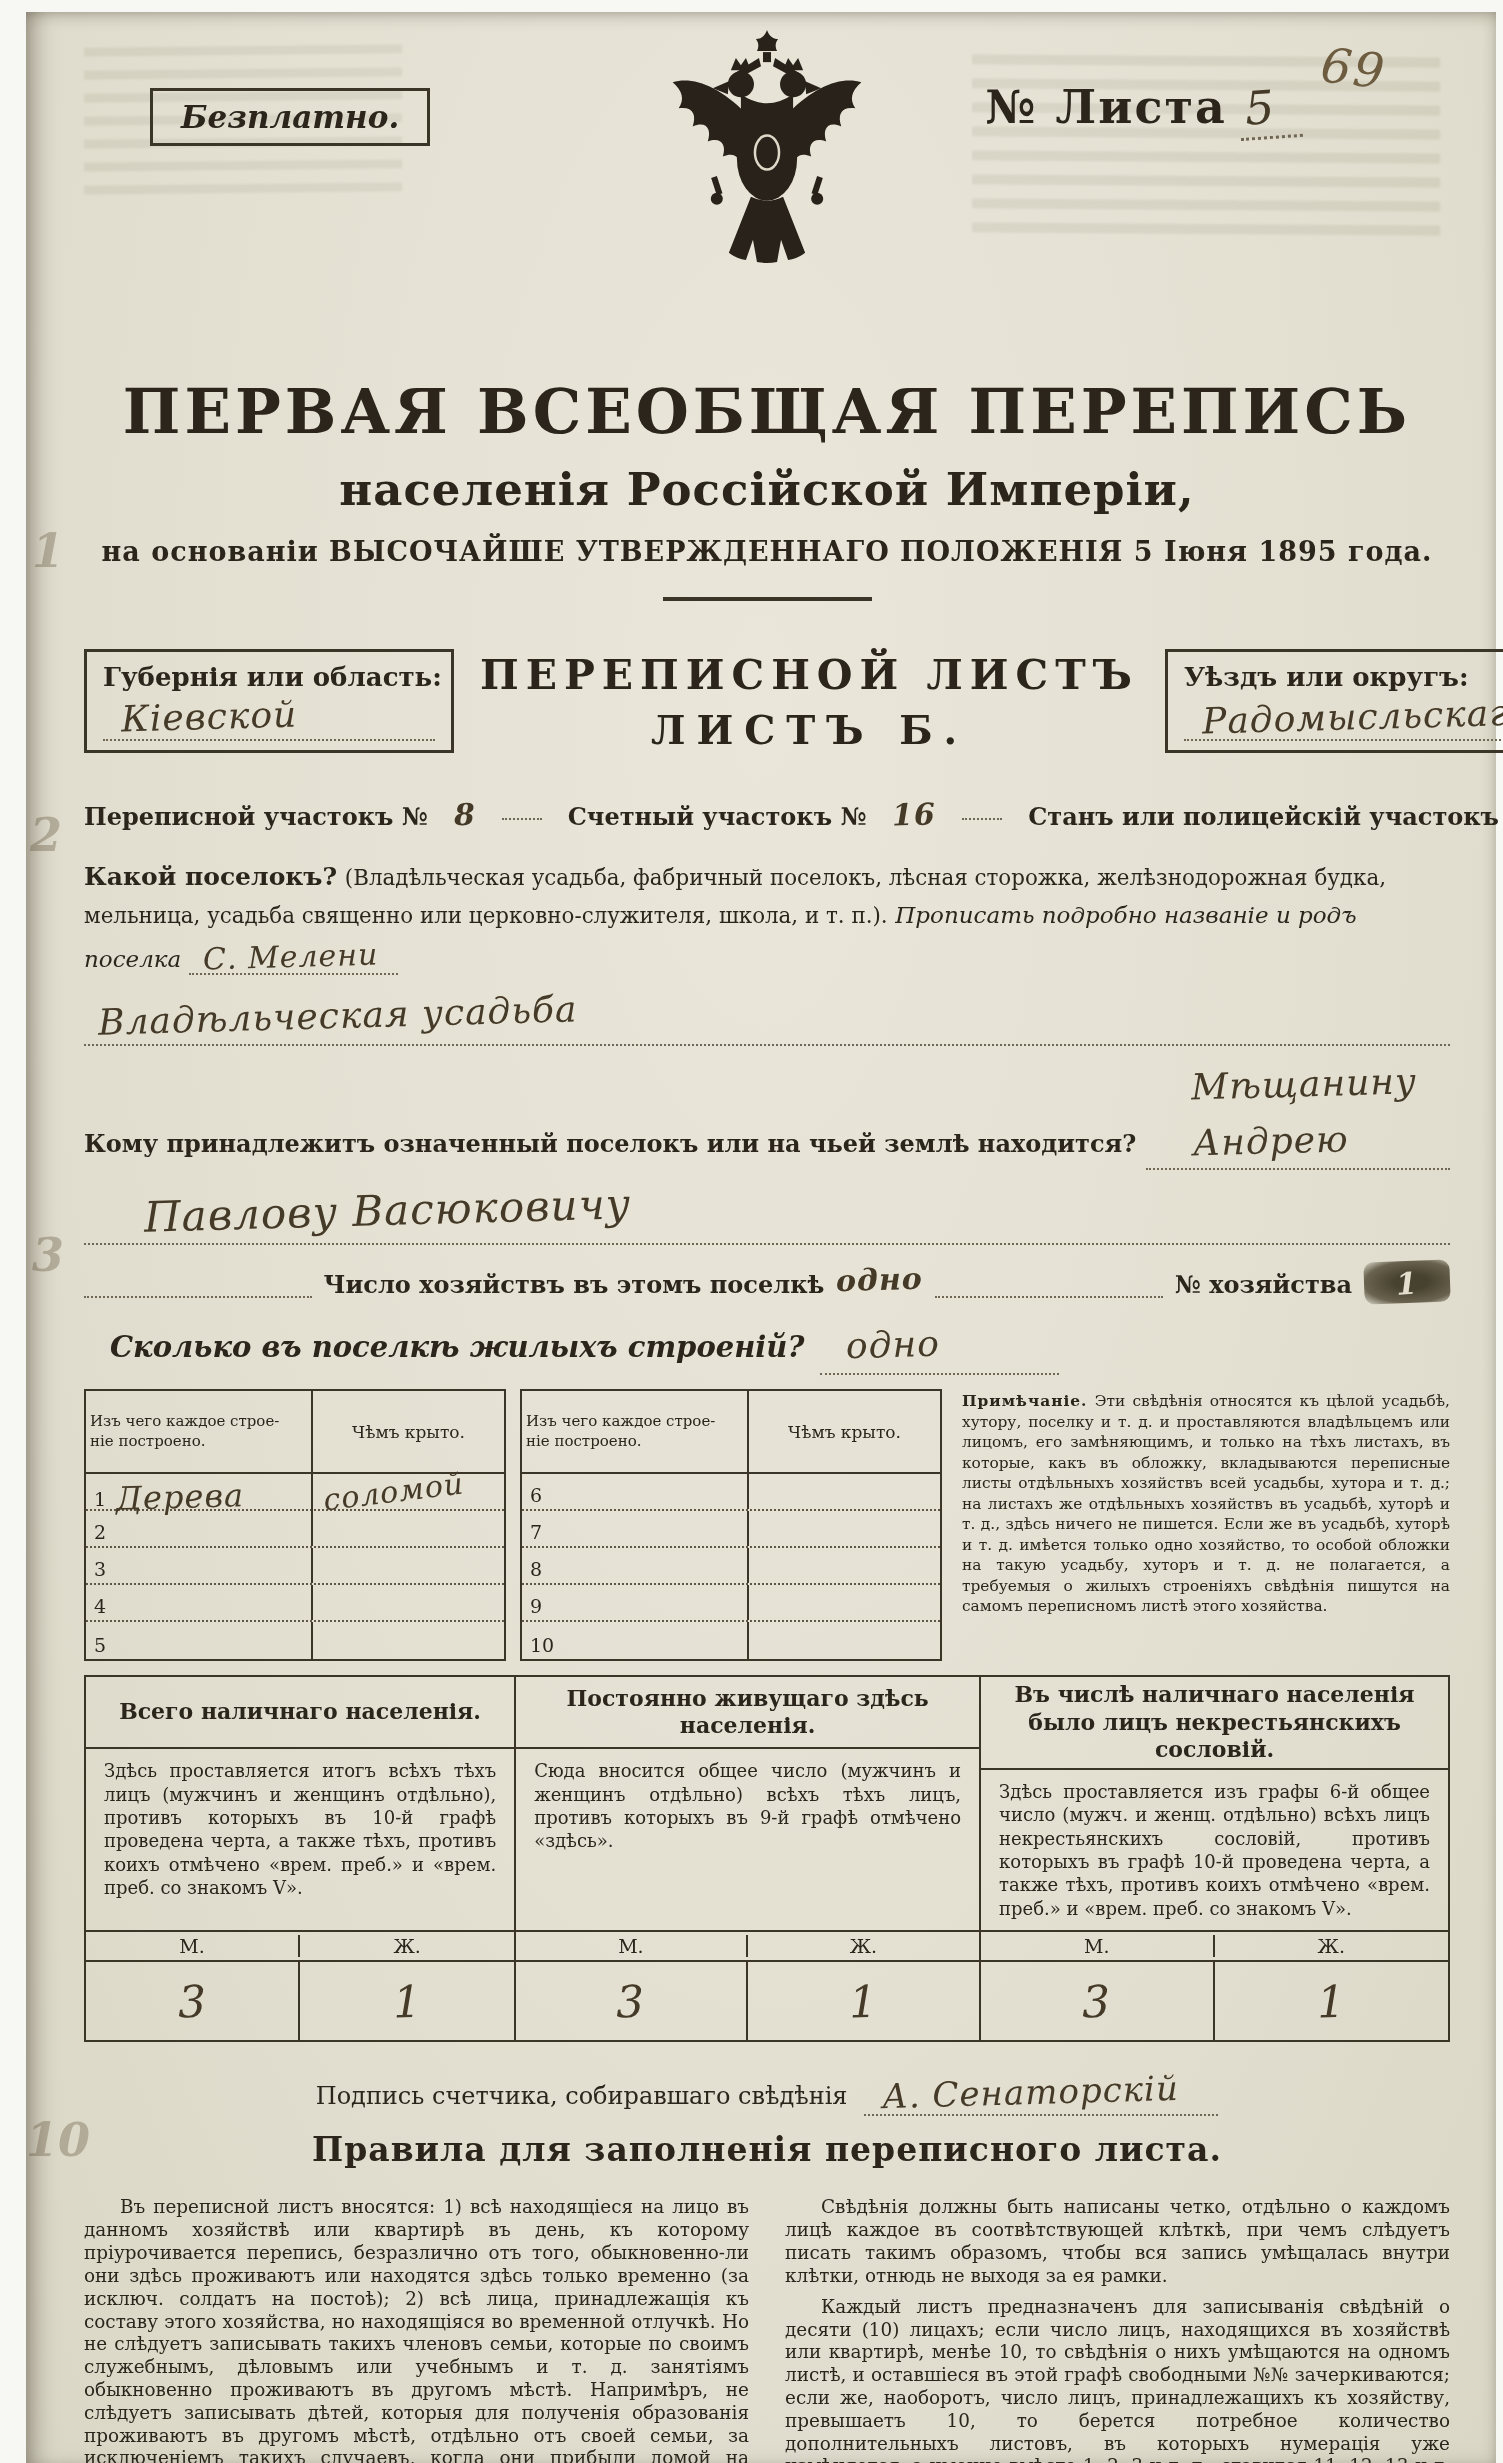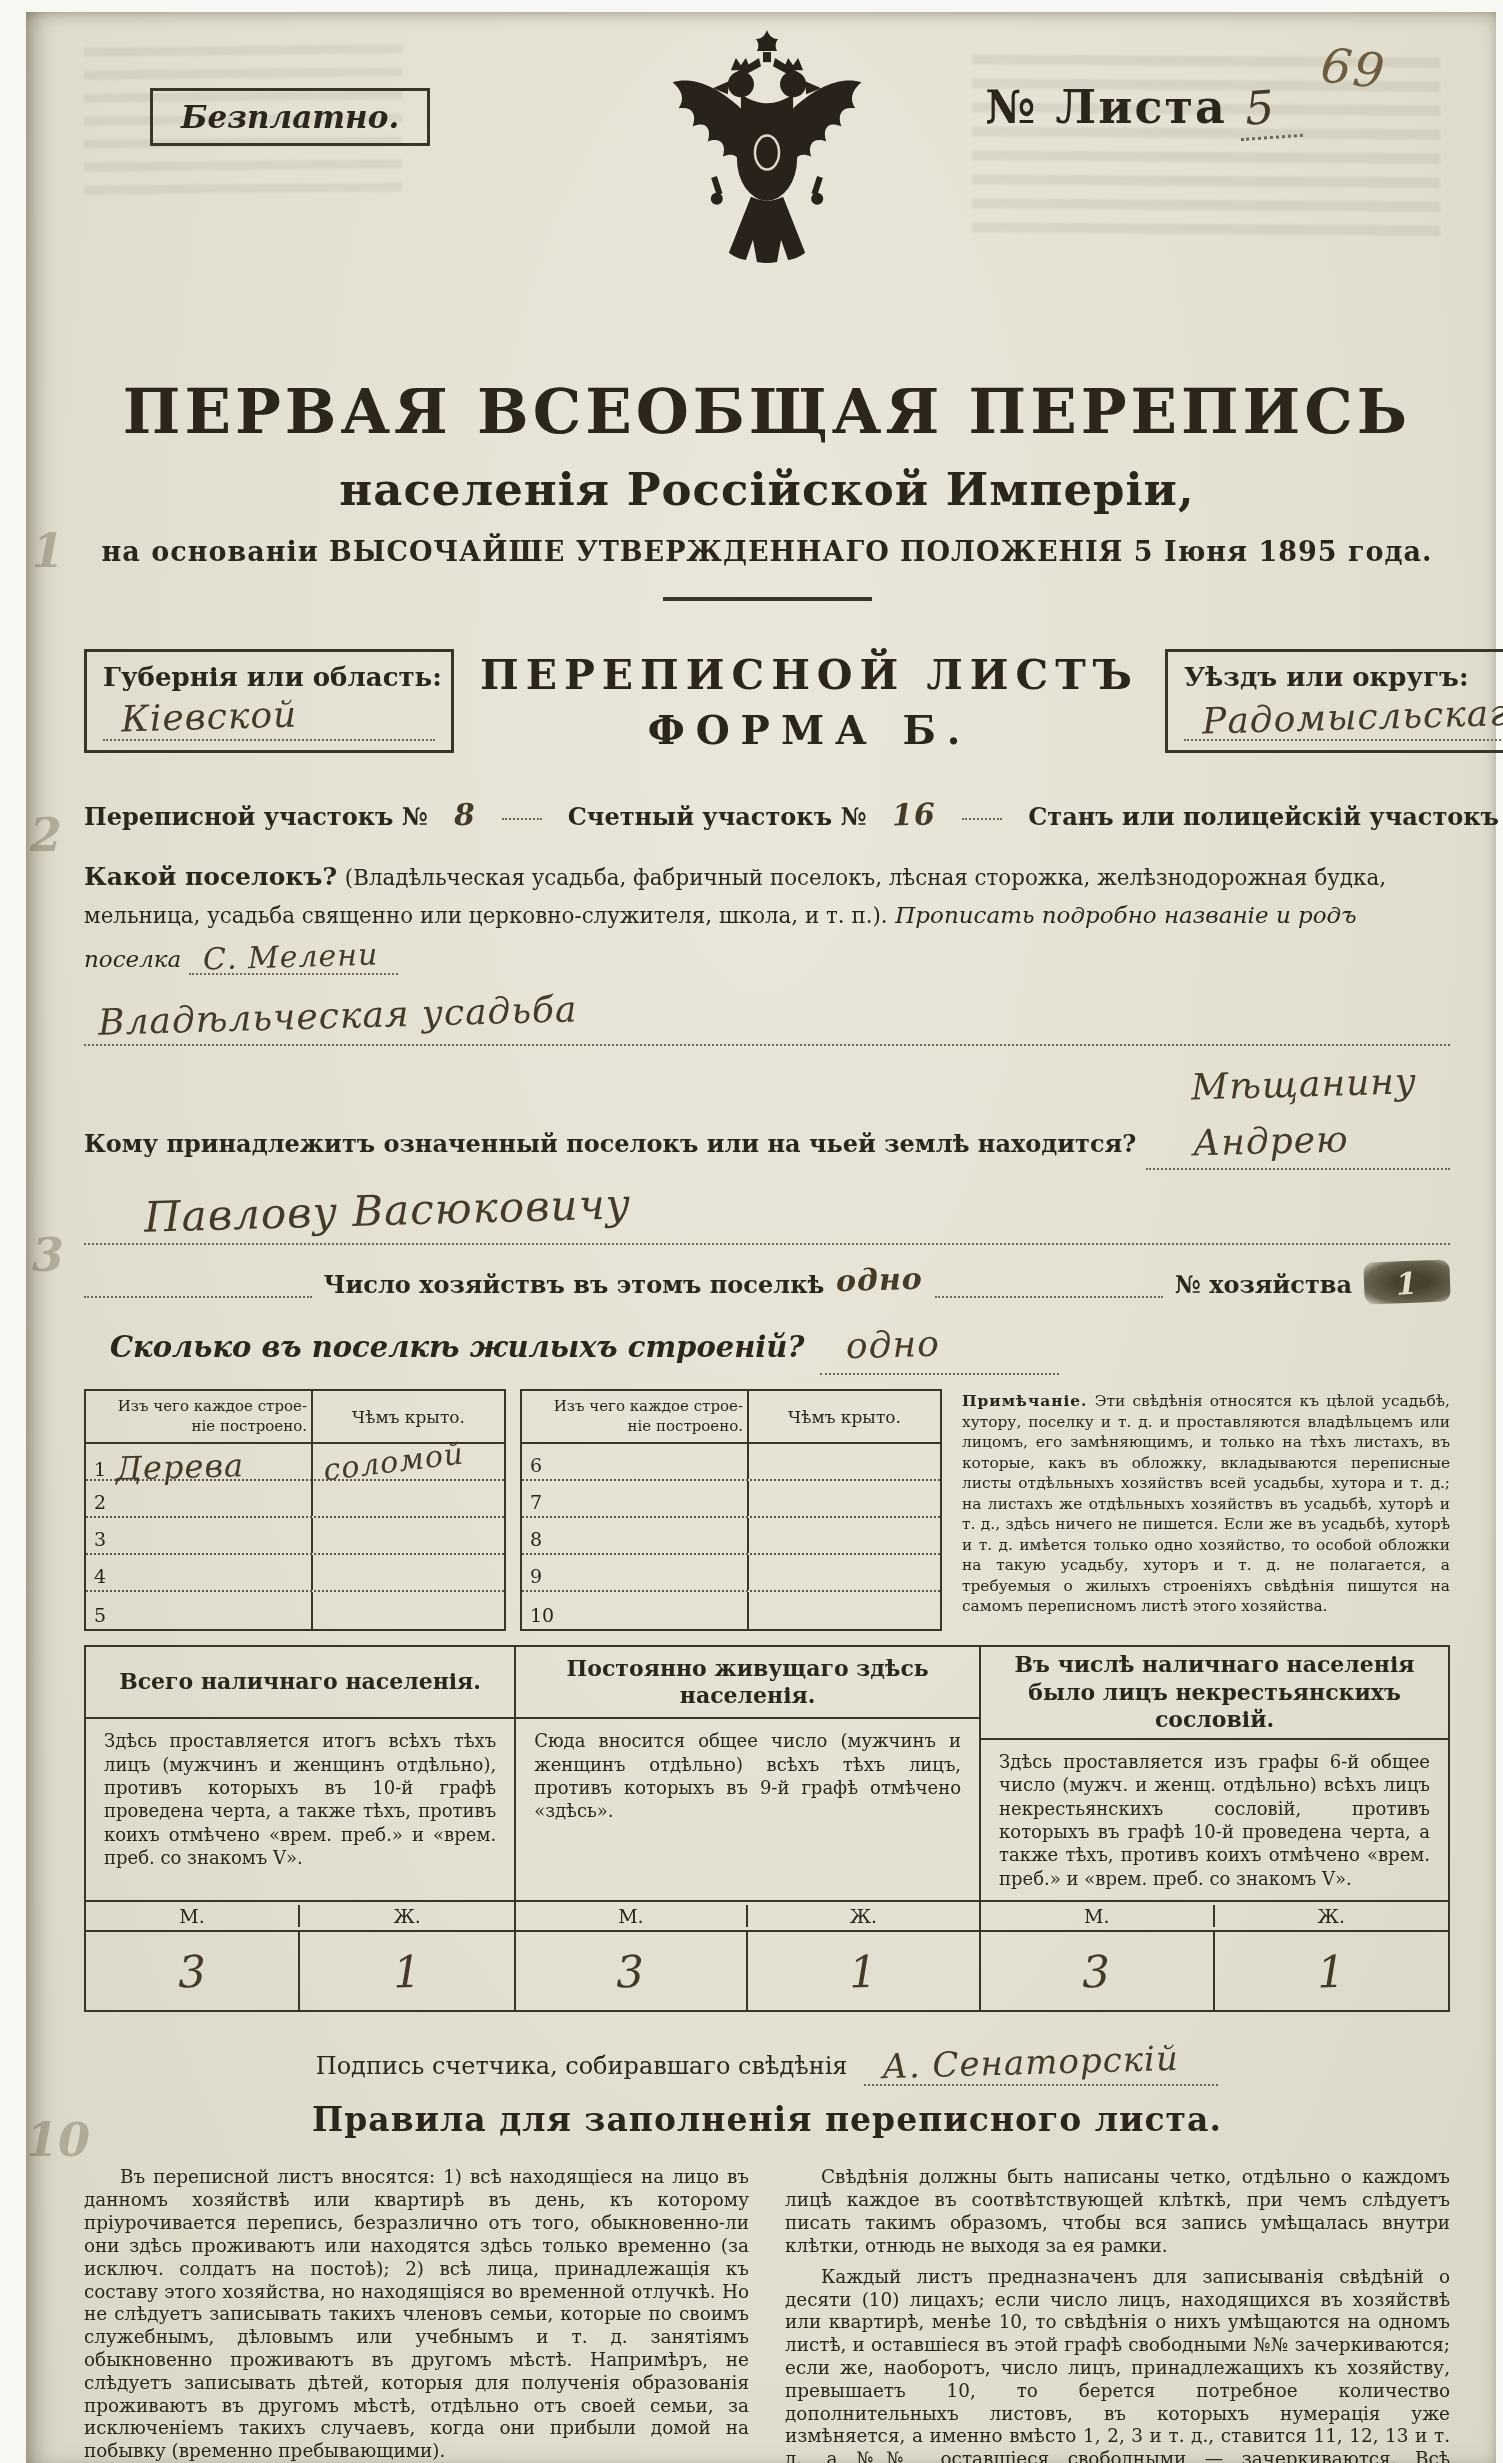--- a/index.html
+++ b/index.html
@@ -79,21 +79,21 @@
   }
   .blot .hw { color:#e3decd; font-size:30px; }
   .build-q { display:flex; align-items:baseline; gap:16px; margin-top:14px; }
   .bi { font-weight:bold; font-style:italic; font-size:29px; white-space:nowrap;margin-left:26px; }
   .build-ans { border-bottom:2.5px dotted #6f6654; min-width:239px; padding-left:26px; }
   
   .buildings-row { display:flex; gap:20px; margin-top:14px; }
   .btables { display:flex; gap:14px; }
   .btable { width:422px; border:2.5px solid #3b3528; }
   .bt-head { display:grid; grid-template-columns:227px 1fr; border-bottom:2px solid #3b3528; }
-  .bt-h1 { font-size:15px; text-align:right; padding:6px 4px; border-right:2px solid #3b3528; line-height:1.3; }
+  .bt-h1 { font-size:15px; text-align:left; padding:21px 4px; border-right:2px solid #3b3528; line-height:1.3; }
   .bt-h2 { font-size:17px; text-align:center; display:flex; align-items:center; justify-content:center; }
   .bt-row { display:grid; grid-template-columns:227px 1fr; height:37px; border-bottom:2px dotted #5f5744; }
   .bt-row:last-child { border-bottom:none; }
   .bt-c1 { border-right:2px solid #3b3528; padding-left:8px; display:flex; align-items:flex-end; gap:10px; }
   .bt-c2 { display:flex; align-items:flex-end; padding-left:10px; }
   .rownum { font-size:19px; padding-bottom:3px; }
   .bt-hw { font-size:32px; margin-bottom:-3px; }
   .bt-roof { font-size:30px; transform:rotate(-7deg); margin-bottom:4px; }
   .note-box { flex:1; padding-top:2px; }
   .note-p { font-size:15.4px; line-height:1.33; text-align:justify; margin:0; }
@@ -180,21 +180,21 @@
 
     <section class="region-row">
       <div class="region-box">
         <div class="region-label">Губернія или область:</div>
         <div class="region-value">
           <span class="hw hw-lg">Кіевской</span>
         </div>
       </div>
       <div class="form-center">
         <div class="form-line1">ПЕРЕПИСНОЙ ЛИСТЪ</div>
-        <div class="form-line2">ФОРМА Б.</div>
+        <div class="form-line2">ЛИСТЪ Б.</div>
       </div>
       <div class="region-box">
         <div class="region-label">Уѣздъ или округъ:</div>
         <div class="region-value">
           <span class="hw hw-lg">Радомысльскаго</span>
         </div>
       </div>
     </section>
 
     <section class="districts">

